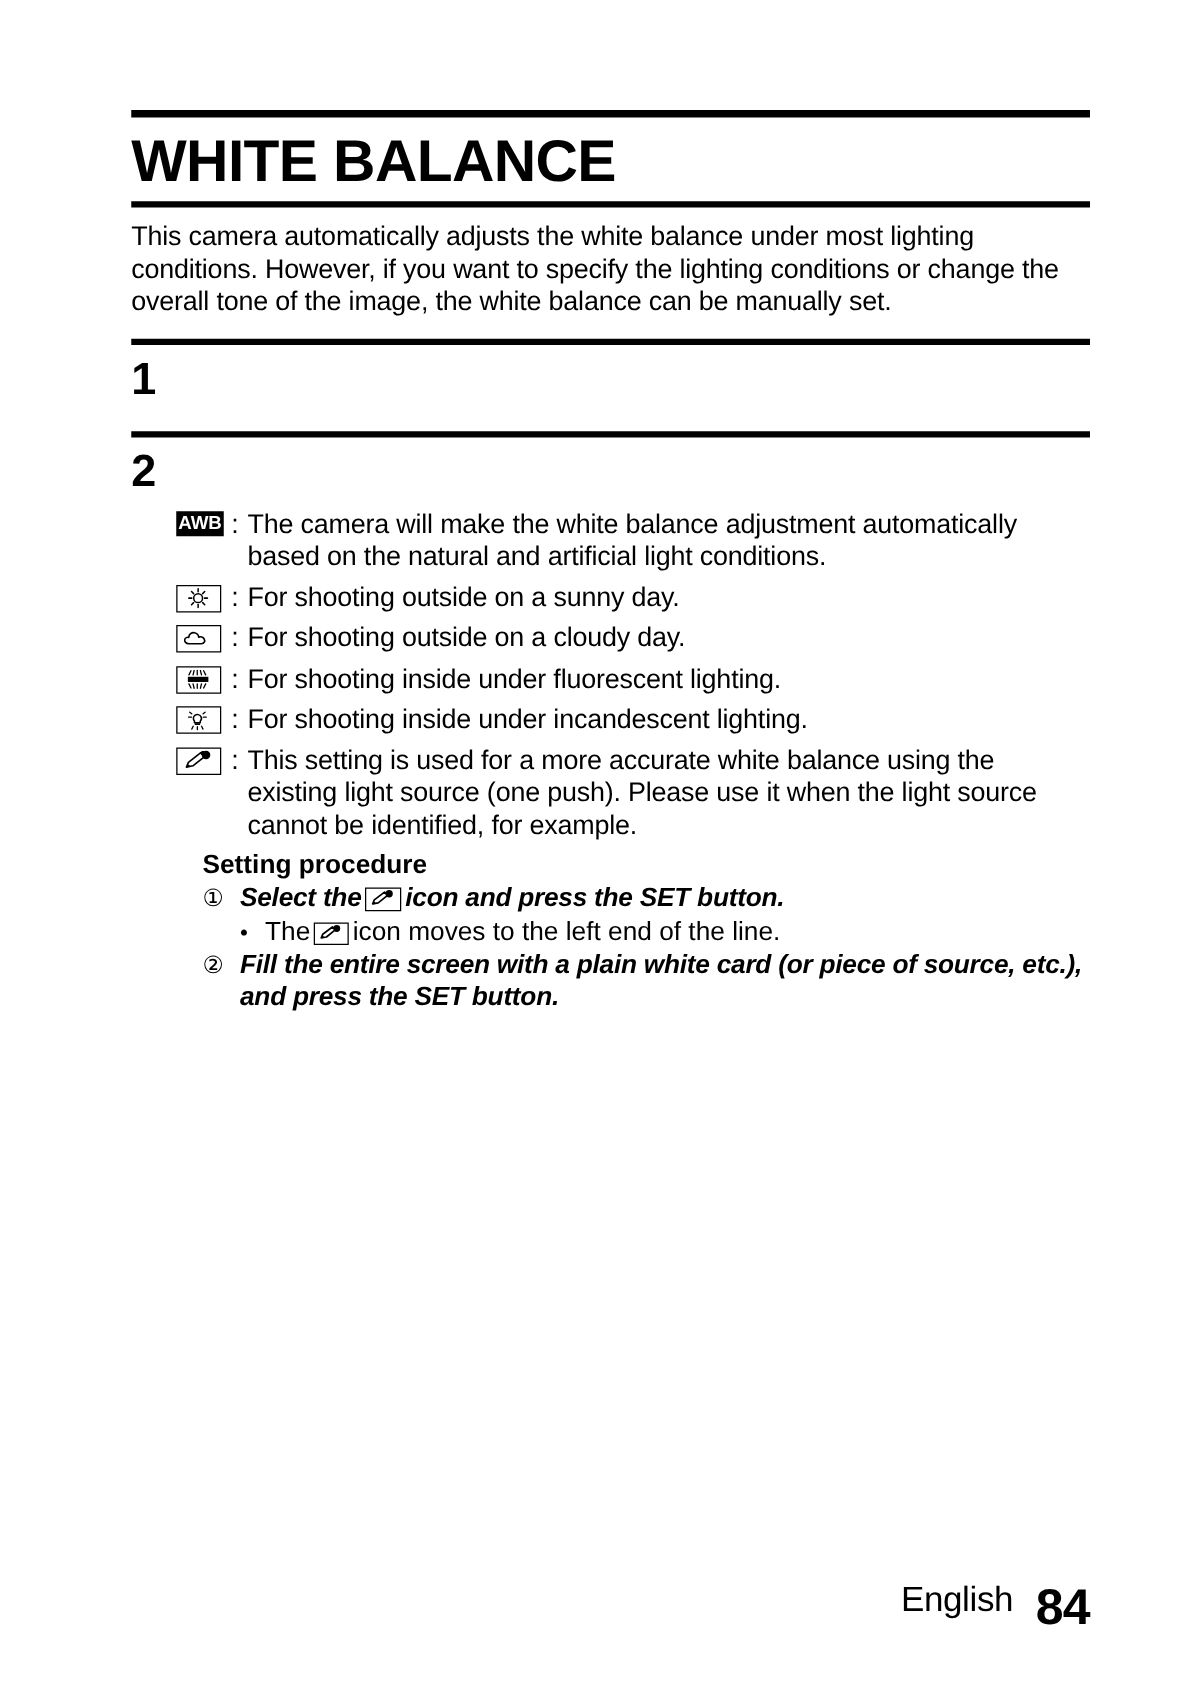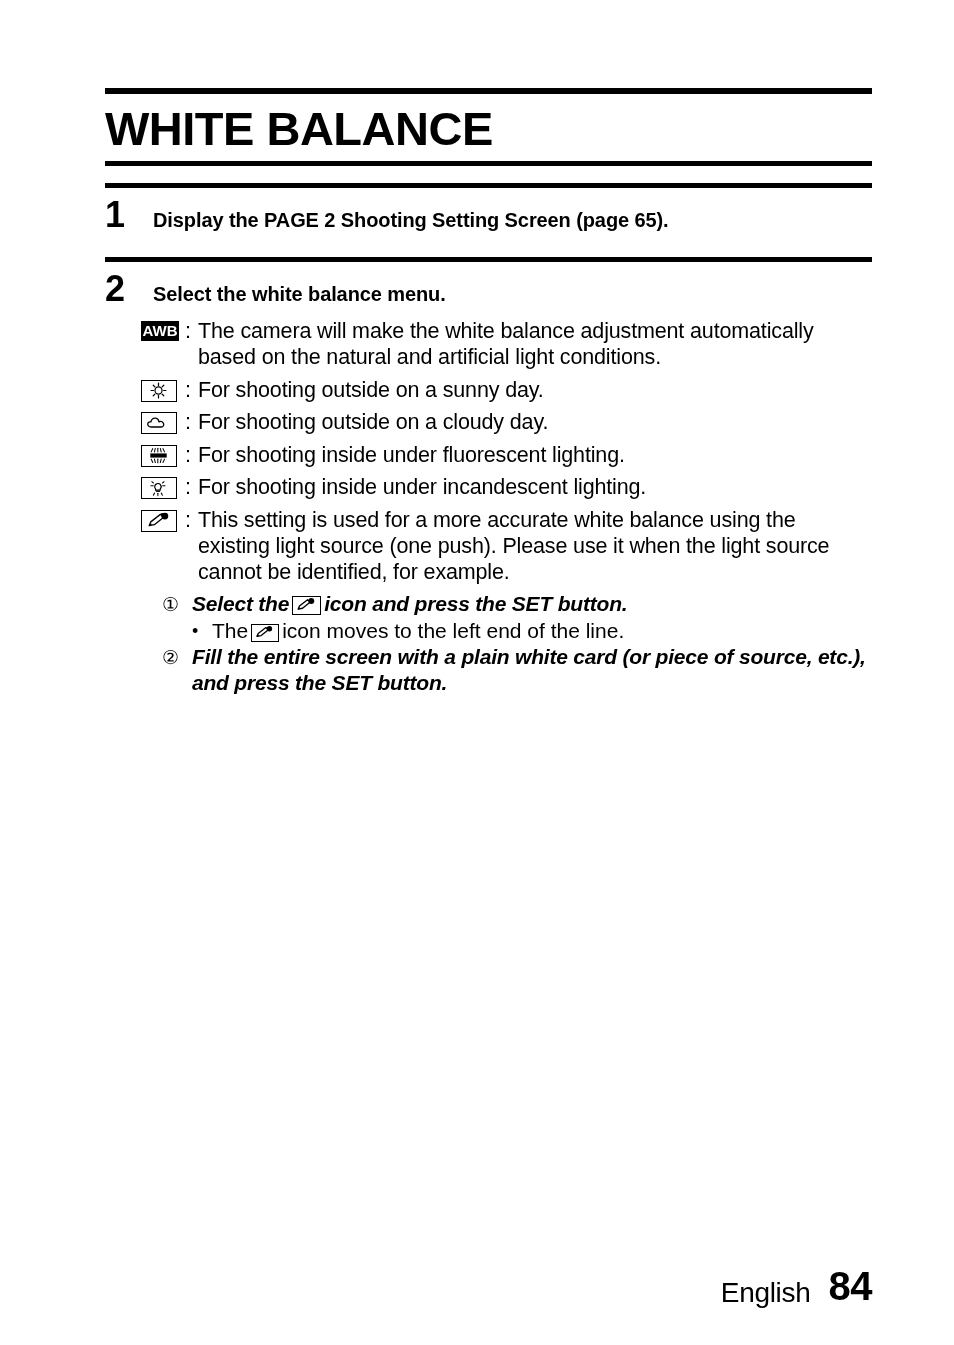--- a/index.html
+++ b/index.html
@@ -202,21 +202,21 @@
     line-height: 26px;
   }
   .proc-sub-body { flex: 1 1 auto; }
 
   
   .footer {
     position: absolute;
     right: 82px;
     bottom: 36px;
     display: flex;
-    align-items: flex-end;
+    align-items: flex-start;
     gap: 18px;
   }
   .footer-lang {
     font-size: 28px;
     letter-spacing: -0.3px;
   }
   .footer-page {
     font-size: 40px;
     font-weight: bold;
     letter-spacing: -0.5px;
@@ -226,34 +226,33 @@
 <body>
 
 <div class="page">
 
   <div class="content">
 
     <div class="rule-thick"></div>
     <h1 class="title">WHITE BALANCE</h1>
     <div class="rule-med"></div>
 
+    <p class="intro">This camera automatically adjusts the white balance under most lighting conditions. However, if you want to specify the lighting conditions or change the overall tone of the image, the white balance can be manually set.</p>
 
     <div class="step-block">
       <div class="rule-med"></div>
       <div class="step-row">
         <div class="step-num">1</div>
-        <div class="step-text">Display the PAGE 2 Shooting Setting Screen (page 65).</div>
       </div>
     </div>
 
     <div class="step-block" style="margin-top:15px;">
       <div class="rule-med"></div>
       <div class="step-row" style="padding-bottom:2px;">
         <div class="step-num">2</div>
-        <div class="step-text">Select the white balance menu.</div>
       </div>
     </div>
 
     <div class="defs">
 
       <div class="def-row">
         <div class="def-icon-cell">
           <span class="ibox ibox-awb">AWB</span>
         </div>
         <div class="def-colon">:</div>
@@ -355,20 +354,21 @@
             </svg>
           </span>
         </div>
         <div class="def-colon">:</div>
         <div class="def-text">This setting is used for a more accurate white balance using the existing light source (one push). Please use it when the light source cannot be identified, for example.</div>
       </div>
 
     </div>
 
     <div class="proc">
+      <div class="proc-head">Setting procedure</div>
 
       <div class="proc-item">
         <div class="proc-marker">①</div>
         <div class="proc-body">
           <span>Select the</span><span class="ibox ibox-inline"><svg viewBox="0 0 29 19" width="26" height="16" aria-hidden="true">
                 <path d="M5.2 14.4 L6.7 10.6 L16.4 3.2 L19.6 6.0 L10.4 13.4 Z" fill="none" stroke="#000" stroke-width="1.6" stroke-linejoin="round"></path>
                 <circle cx="20.8" cy="4.7" r="3.5" fill="#000"></circle>
                 <line x1="5.2" y1="14.4" x2="7.5" y2="12.9" stroke="#000" stroke-width="1.5"></line>
               </svg></span><span>icon and press the SET button.</span>
         </div>

